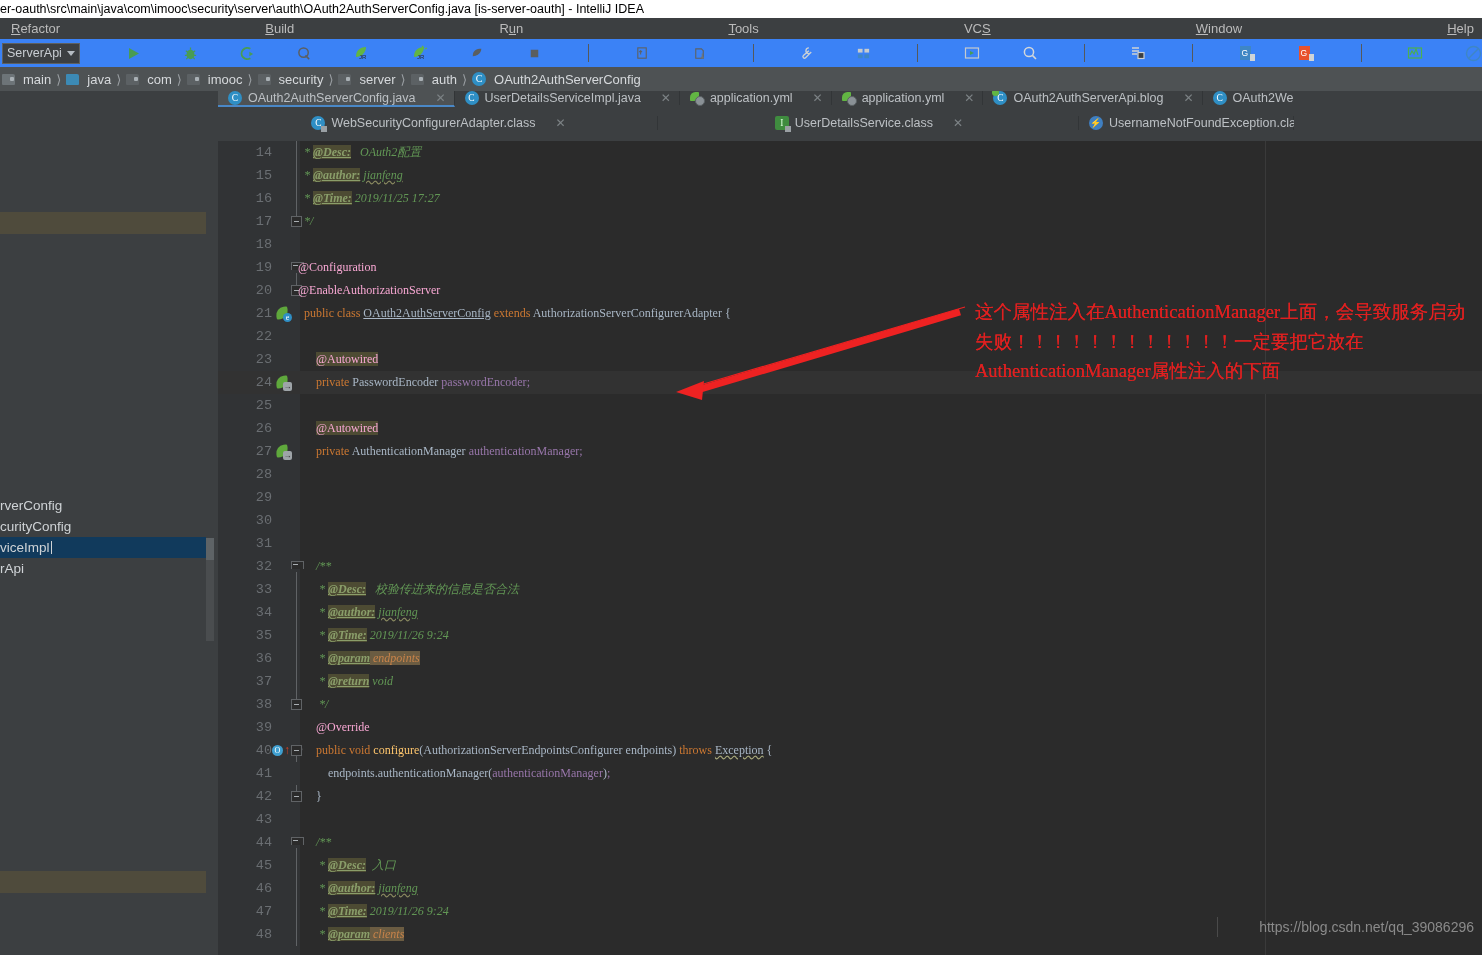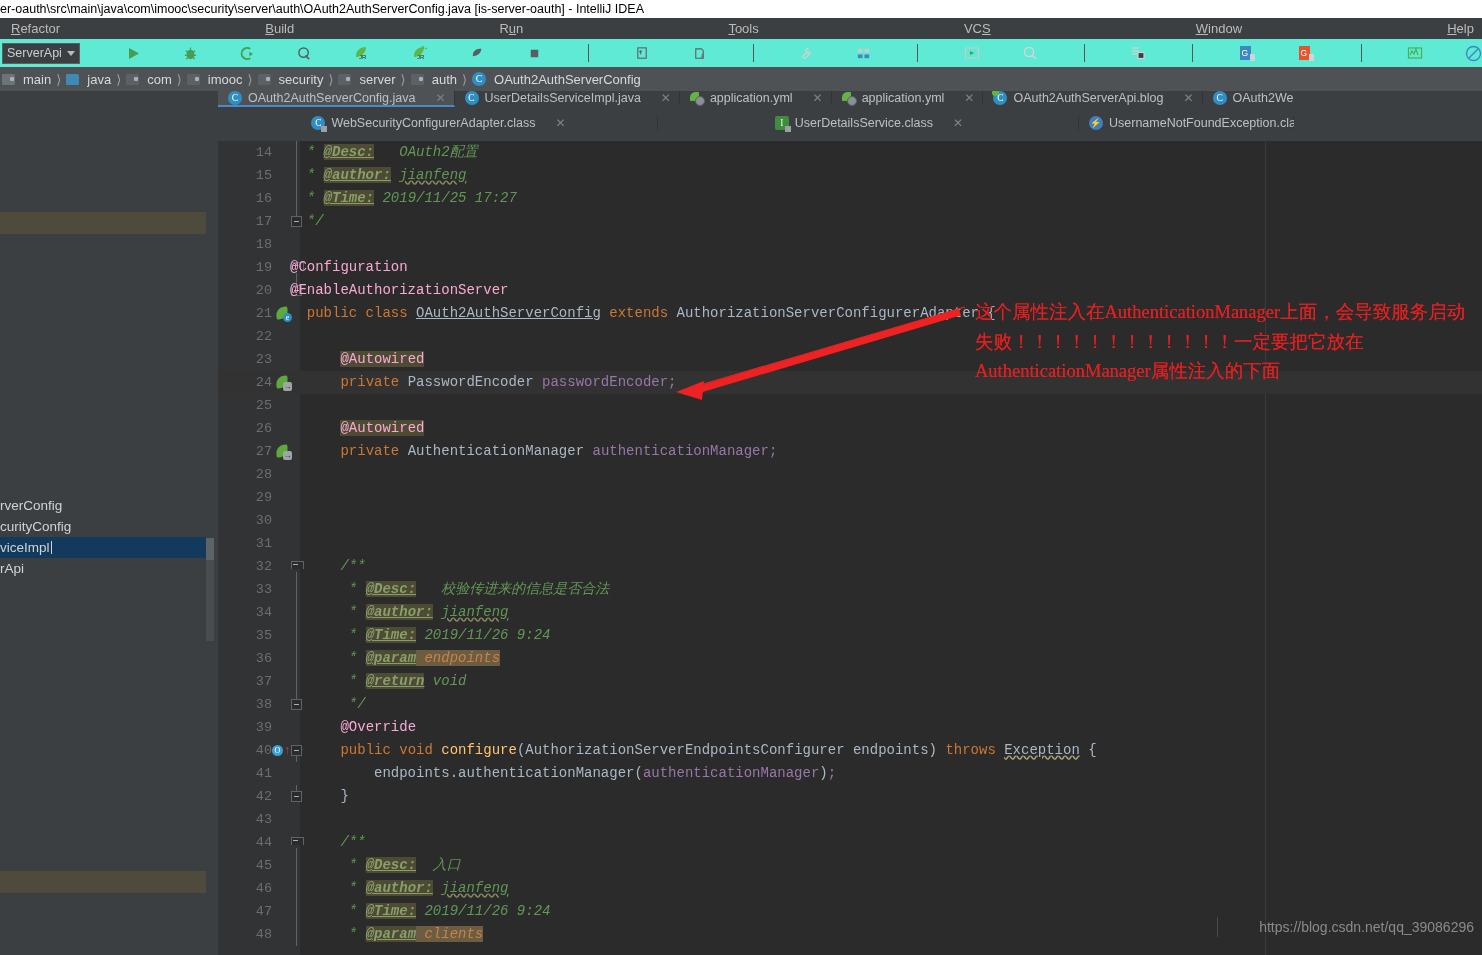--- a/index.html
+++ b/index.html
@@ -27,21 +27,21 @@
     justify-content: space-between;
   }
   .menu-item {
     color: #bbbbbb; font-size: 13px; padding: 1px 8px; white-space: nowrap;
   }
   .menu-item .mn { text-decoration: underline; }
 
   
   .toolbar {
     position: absolute; left: 0; top: 39px; width: 1482px; height: 28px;
-    background: #5eead4; display: flex; align-items: center; padding-left: 2px; gap: 42px;
+    background: #3b82f6; display: flex; align-items: center; padding-left: 2px; gap: 42px;
   }
   .runcombo {
     height: 21px; min-width: 78px; border: 1px solid #5e6060; background: #3c3f41;
     color: #c8cdd2; font-size: 12.5px; display: flex; align-items: center;
     padding: 0 4px 0 4px; margin-right: 4px; gap: 4px; justify-content: space-between;
   }
   .runcombo .caret { width: 0; height: 0; border-left: 4px solid transparent;
     border-right: 4px solid transparent; border-top: 5px solid #b5bcc2; }
   .tb-btn { width: 24px; height: 24px; display: flex; align-items: center;
     justify-content: center; position: relative; }
@@ -148,23 +148,23 @@
     border:1px solid #606366; background:#2b2b2b; }
   .foldbox:after { content:''; position:absolute; left:2px; top:4px; width:5px; height:1px;
     background:#a9aeb2; }
   .foldarrow { position:absolute; left:73px; width:11px; height:11px; }
   .foldarrow:before { content:''; position:absolute; left:0; top:0; width:11px; height:7px;
     border:1px solid #606366; border-bottom:none; background:#2b2b2b;}
   .foldarrow:after { content:''; position:absolute; left:1.5px; top:3px; width:5px; height:1px;
     background:#a9aeb2; }
 
   .codetext {
-    position: absolute; left: 72px; top: 0; color: #a9b7c6;
-    font-size: 14px; line-height: 23px;
-    font-family: Liberation Mono, monospace; white-space: pre;
+    position: absolute; left: 80px; top: 0; color: #a9b7c6;
+    font-size: 12px; line-height: 23px;
+    font-family: Liberation Serif, serif; white-space: pre;
   }
   .kw { color: #cc7832; }
   .anno { color: #f9a8d4; }
   .cmt { color: #629755; font-style: italic; }
   .cmttag { color: #8a9e6a; font-style: italic; font-weight: bold;
     text-decoration: underline; background: #4d4b33; }
   .cmtval { color: #629755; font-style: italic; }
   .cls { color: #a9b7c6; }
   .clsu { color: #a9b7c6; text-decoration: underline; }
   .fld { color: #9876aa; }

